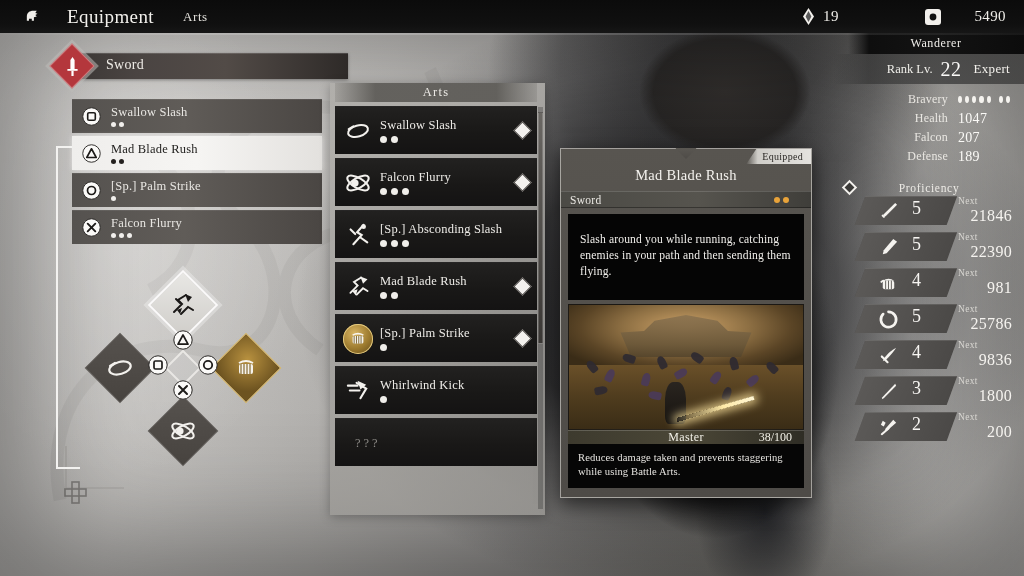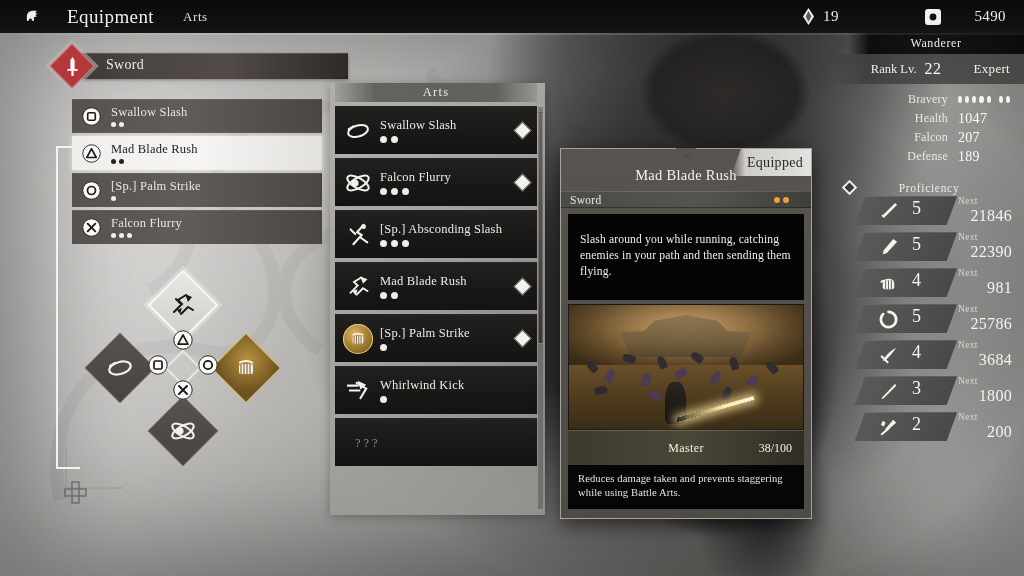--- a/index.html
+++ b/index.html
@@ -174,22 +174,22 @@
   #arts-scroll-thumb{ position:absolute; left:0; top:5px; width:5px; height:232px;
     background:linear-gradient(180deg,#6a6763,#3b3835); border:1px solid rgba(255,255,255,0.18);}
 
   
   #detail{ position:absolute; left:560px; top:148px; width:252px; z-index:30;
     background:linear-gradient(180deg,#585550 0%,#4e4b47 100%);
     border:1px solid rgba(235,233,228,0.55);
     box-shadow:0 6px 18px rgba(0,0,0,0.55);
   }
   #d-equipped{
-    position:absolute; right:0; top:0; height:27px; padding:0 8px 0 16px;
-    color:#2a2825; font-size:14px; letter-spacing:.3px; display:flex; align-items:center;
+    position:absolute; right:0; top:0; height:15px; padding:0 8px 0 16px;
+    color:#2a2825; font-size:10px; letter-spacing:.3px; display:flex; align-items:center;
     background:linear-gradient(90deg,rgba(208,206,201,0) 0%, #cfcdc8 18%, #e4e2de 100%);
     clip-path: polygon(10px 0, 100% 0, 100% 100%, 0 100%);
   }
   #d-title{ text-align:center; color:#f4f2ee; font-size:14.5px; padding:18px 0 7px; letter-spacing:.3px;}
   #d-typebar{
     height:17px; display:flex; align-items:center; justify-content:space-between;
     padding:0 22px 0 9px;
     background:linear-gradient(90deg,#4b4a45 0%,#56544e 55%,#3f3e3a 100%);
     border-top:1px solid rgba(255,255,255,0.14);
     border-bottom:1px solid rgba(0,0,0,0.35);
@@ -213,21 +213,21 @@
     background:linear-gradient(180deg,#8b7350 0%, #6a5739 70%, #55452c 100%); opacity:.9;
     clip-path: polygon(8% 100%, 0 42%, 18% 38%, 26% 14%, 50% 0, 74% 14%, 82% 38%, 100% 42%, 92% 100%);}
   .img-beam{ position:absolute; left:46%; bottom:6%; width:34%; height:4px;
     background:linear-gradient(90deg,rgba(255,240,190,0.1),#ffeaa8 60%,#fff6d4);
     transform:rotate(-16deg); transform-origin:left center; box-shadow:0 0 10px 3px rgba(255,230,160,.8);}
   .img-hero{ position:absolute; left:41%; bottom:4%; width:9%; height:34%;
     background:linear-gradient(180deg,#2a2520,#16130f); border-radius:40% 40% 18% 18%;}
   .foe{ position:absolute; width:8px; height:13px; background:#2e2a30; border-radius:45% 45% 25% 25%; opacity:.93;}
   .foe.p{ background:#4a3a58;}
   #d-master{
-    margin:0 7px; height:35px; display:flex; align-items:center; justify-content:center; position:relative;
+    margin:0 7px; height:14px; display:flex; align-items:center; justify-content:center; position:relative;
     background:linear-gradient(90deg,#3d3a2e 0%,#4b4737 50%,#2f2d25 100%);
     border-top:1px solid rgba(255,255,255,0.18);
   }
   #d-master-label{ color:#f3f1e8; font-size:12px; letter-spacing:.4px;}
   #d-master-val{ position:absolute; right:12px; color:#f3f1e8; font-size:12px;}
   #d-footer{ margin:0 7px 9px; padding:7px 10px 9px; background:#060606;
     color:#e6e4e0; font-size:10.6px; line-height:14px; letter-spacing:.1px;}
   #d-tail{ position:absolute; left:50%; top:-1px; margin-left:-11px; width:22px; height:11px;
     background:linear-gradient(180deg,#5a5752,#4e4b47);
     clip-path: polygon(0 0, 100% 0, 50% 100%);
@@ -239,21 +239,21 @@
     position:relative; height:21px; margin-left:14px;
     background:linear-gradient(90deg,rgba(10,10,10,0) 0%, #0e0e0e 12%, #131313 50%, #0c0c0c 100%);
     display:flex; align-items:center; justify-content:center;
   }
   #rank-banner span{ color:#f0eeea; font-size:12px; letter-spacing:.6px;}
   #rank-row{ height:30px; display:flex; align-items:center; justify-content:flex-end; gap:0;
     padding-right:14px;
     background:linear-gradient(90deg,rgba(30,30,30,0) 0%, rgba(44,44,44,0.55) 18%, rgba(54,54,54,0.75) 60%, rgba(36,36,36,0.6) 100%);
   }
   .rk-label{ color:#efeee9; font-size:12.5px; margin-right:8px;}
-  .rk-val{ color:#fbfaf8; font-size:16px; margin-right:32px; letter-spacing:.5px;}
+  .rk-val{ color:#fbfaf8; font-size:20px; margin-right:12px; letter-spacing:.5px;}
   .rk-rank{ color:#f3f1ec; font-size:13px; letter-spacing:.3px;}
   .st-row{ display:flex; align-items:center; justify-content:flex-end; height:19px; padding-right:14px;}
   .st-name{ color:#e9e7e2; font-size:12px; width:66px; text-align:right; margin-right:10px; letter-spacing:.2px;}
   .st-val{ color:#fbfaf7; font-size:14px; width:52px; text-align:left; letter-spacing:.3px;}
   .brav-dots{ width:52px; display:flex; align-items:center; gap:3px;}
   .brav-dots i{ width:7px;height:7px;border-radius:50%;background:#f5f3ef;display:block;}
   .brav-dots i.gap{ margin-left:5px;}
 
   #prof-head{ margin-top:14px; position:relative; height:16px; display:flex; align-items:center; justify-content:center;}
   #prof-head span{ color:#edebe6; font-size:11.5px; letter-spacing:.7px;}
@@ -732,21 +732,21 @@
     </div>
 
     <div class="prof-row">
       <span class="prof-chip"></span>
       <svg class="prof-ico" viewBox="0 0 22 22">
         <path fill="#f5f3ef" d="M19 3 q-6 3 -12 10 l-2 4 4-2 q7-7 10-12z"></path>
         <path d="M4 12 L10 18" stroke="#f5f3ef" stroke-width="2.2" stroke-linecap="round"></path>
       </svg>
       <span class="prof-lv">4</span>
       <span class="prof-next">Next</span>
-      <span class="prof-num">3684</span>
+      <span class="prof-num">9836</span>
     </div>
 
     <div class="prof-row">
       <span class="prof-chip"></span>
       <svg class="prof-ico" viewBox="0 0 22 22">
         <path fill="#f5f3ef" d="M18 3 L19 5 L6 18 L4 19 L4.6 17 Z"></path>
       </svg>
       <span class="prof-lv">3</span>
       <span class="prof-next">Next</span>
       <span class="prof-num">1800</span>

